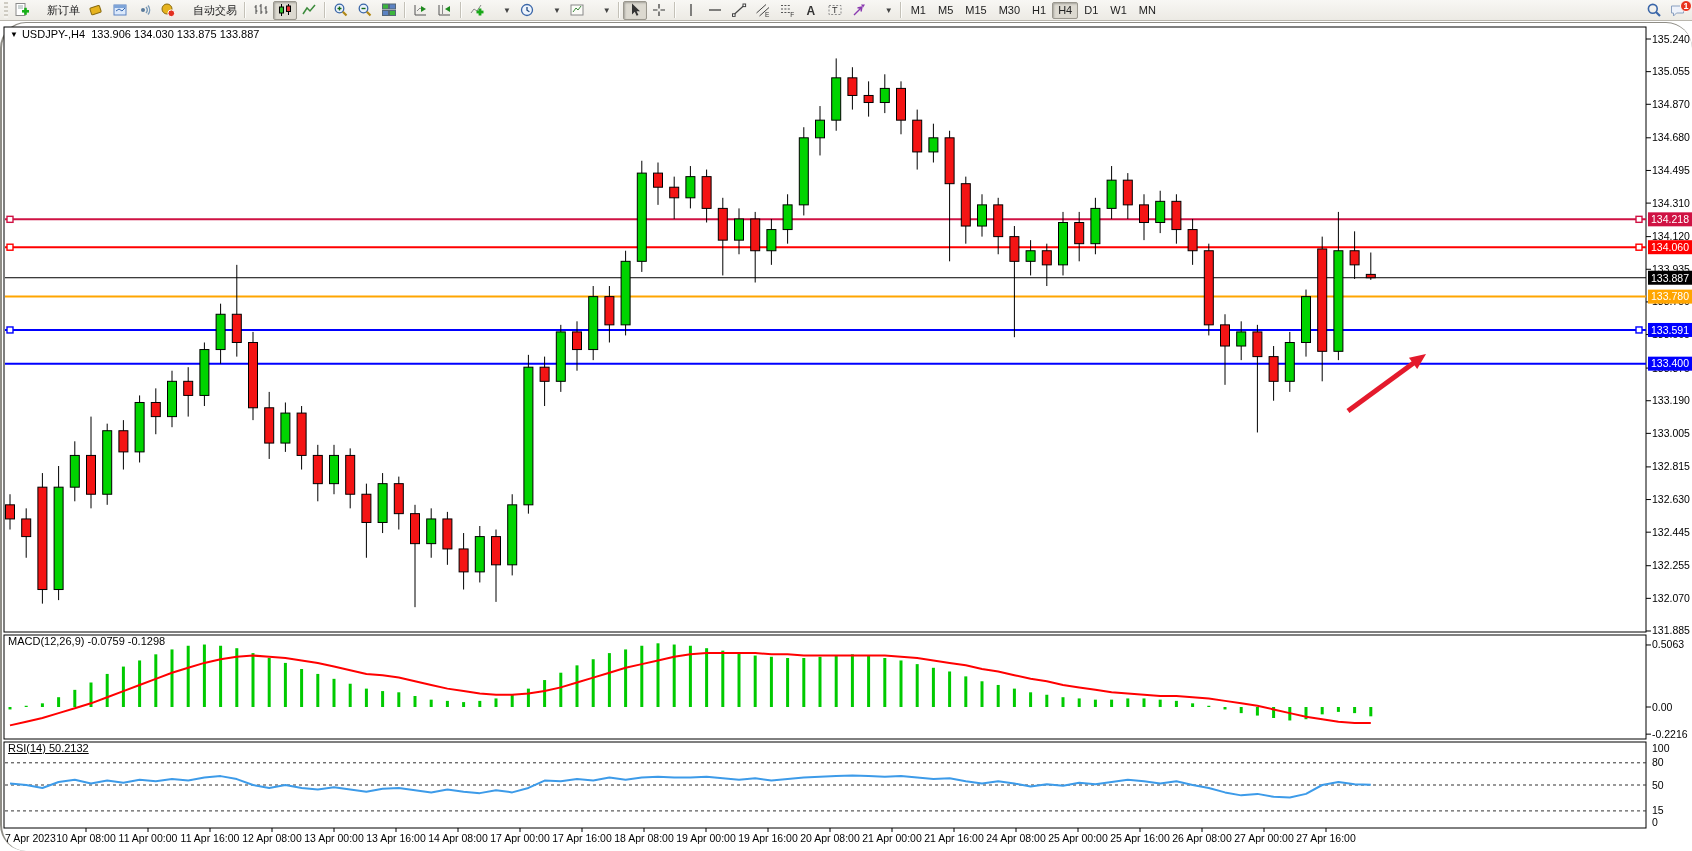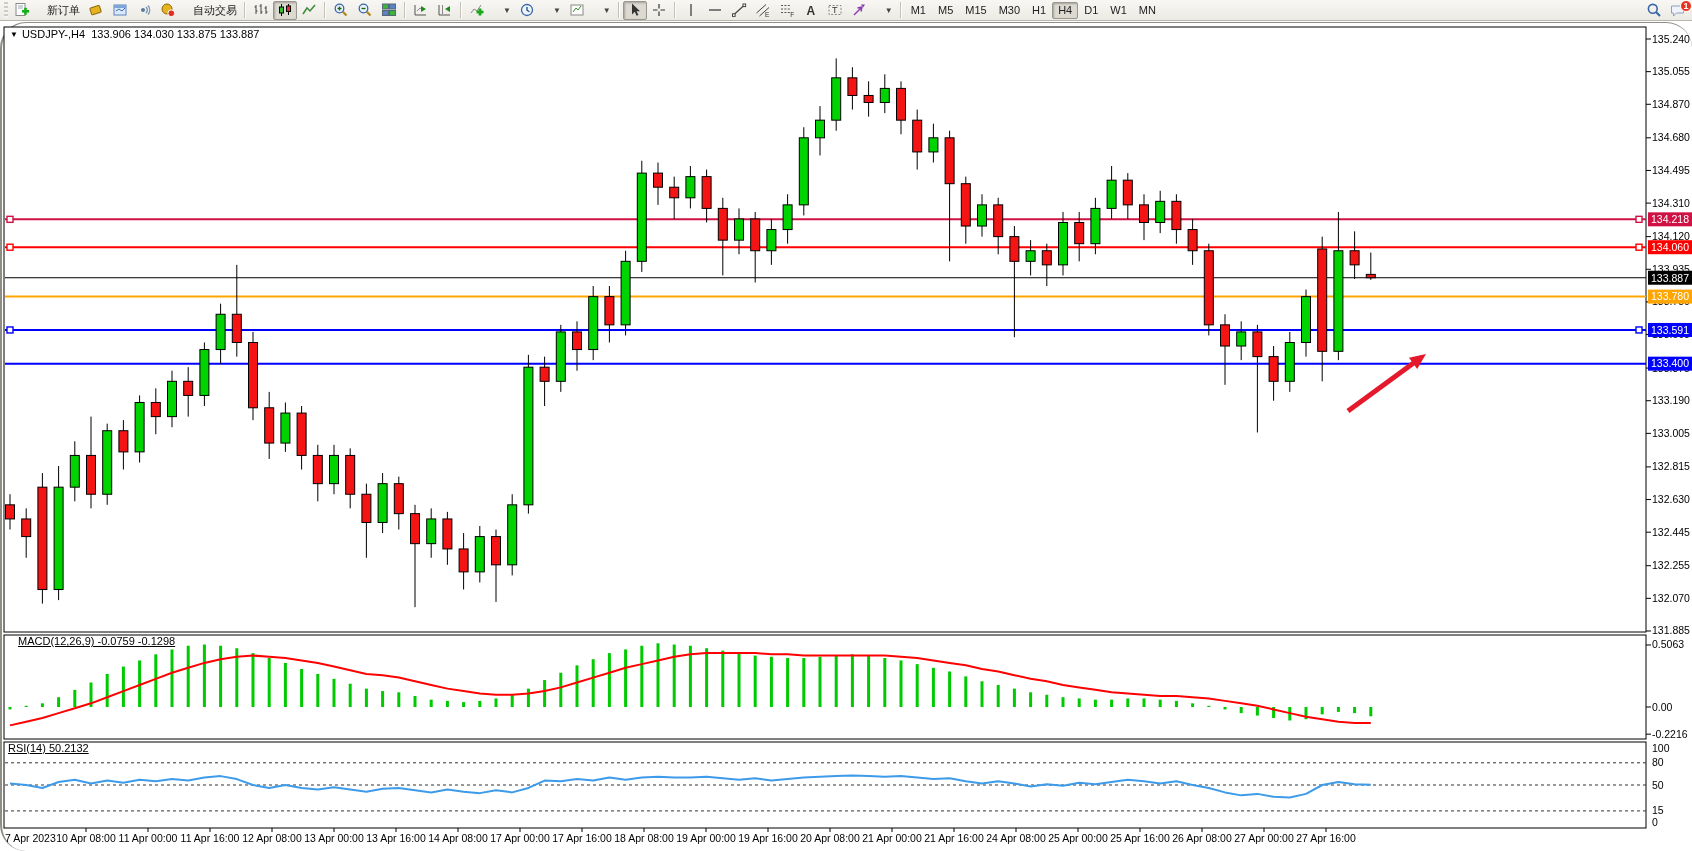--- a/index.html
+++ b/index.html
@@ -26,21 +26,21 @@
            background:#e8321e; color:#fff; border-radius:7px; font-size:9px; font-weight:bold;
            display:flex; align-items:center; justify-content:center; padding:0 2px;
            border:1px solid #fff; }
   
   #chart-wrap { position:absolute; top:22px; left:0; width:1692px; height:829px;
                 background:#fff; border-left:2px solid #8f8d86; border-top:1px solid #8f8d86;border-radius:26px; }
   #chart-svg { position:absolute; top:0; left:0; z-index:1; }
   .overlay-label { position:absolute; z-index:2; font-size:11px; color:#000; white-space:pre; }
   #main-title { top:5px; left:8px; }
   #main-title .tri { font-size:8px; vertical-align:1px; margin-right:4px; }
-  #macd-title { top:612px; left:16px;text-decoration:underline; }
+  #macd-title { top:612px; left:6px; }
   #rsi-title  { top:719px; left:6px;text-decoration:underline; }
 </style>
 </head>
 <body>
 
 <div id="toolbar">
     <div class="tb-grip"></div>
     <div class="tb-item">
       <svg width="16" height="16" viewBox="0 0 16 16">
         <rect x="2" y="1.5" width="9" height="12" fill="#fff" stroke="#8a8a8a"></rect>

